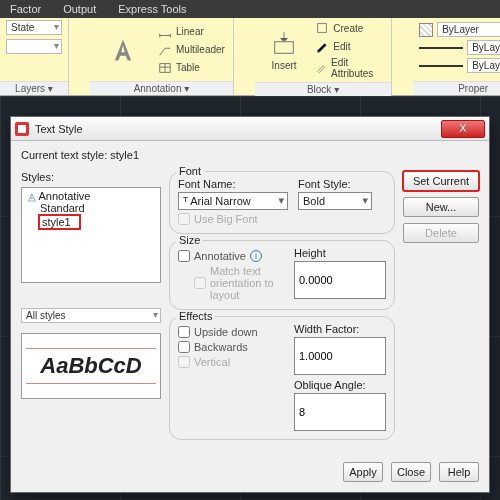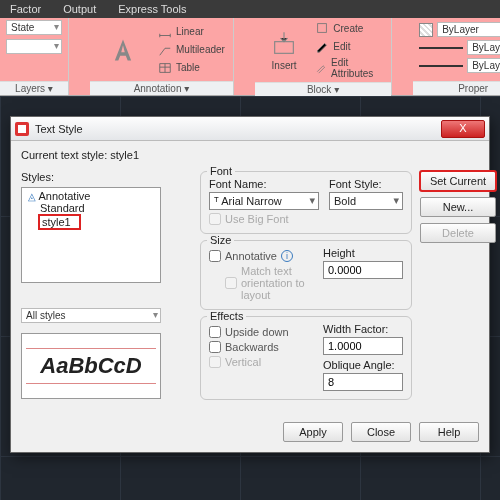--- a/index.html
+++ b/index.html
@@ -1,21 +1,21 @@
 <!DOCTYPE html>
 <html><head>
 <meta charset="utf-8">
 <style>
 * { box-sizing: border-box; margin: 0; padding: 0; font-family: "Segoe UI", Tahoma, sans-serif; }
 body { width: 500px; height: 500px; background: #1a2028; overflow: hidden; position: relative; }
 
 
 .ribbon-tabs { background: #3a3a3a; color: #ddd; font-size: 11px; padding: 2px 0 0 6px; height: 18px; display: flex; gap: 14px; }
 .ribbon-tabs span { padding: 1px 4px; cursor: default; }
-.ribbon { background: #fca5a5; border-bottom: 1px solid #aaa; display: flex; height: 78px; gap: 21px; }
+.ribbon { background: #fef9c3; border-bottom: 1px solid #aaa; display: flex; height: 78px; gap: 21px; }
 .panel { border-right: 1px solid #ccc; display: flex; flex-direction: column; }
 .panel-body { flex: 1; display: flex; align-items: center; padding: 2px 6px; gap: 6px; }
 .panel-title { font-size: 10px; color: #555; text-align: center; padding: 1px 0; border-top: 1px solid #ddd; background: #eef0f2; }
 .big-btn { display: flex; flex-direction: column; align-items: center; font-size: 10px; color: #444; gap: 2px; width: 54px; }
 .big-btn svg { width: 28px; height: 28px; }
 .small-btns { display: flex; flex-direction: column; gap: 2px; font-size: 10px; color: #444; }
 .small-btn { display: flex; align-items: center; gap: 4px; padding: 1px 2px; }
 .small-btn svg { width: 14px; height: 14px; }
 .drop { font-size: 10px; color: #333; border: 1px solid #bbb; background: #fff; padding: 1px 12px 1px 4px; position: relative; }
 .drop::after { content: "▾"; position: absolute; right: 2px; top: 0; color: #888; }
@@ -40,40 +40,40 @@
 .styles-box { border: 1px solid #999; background: #fff; height: 96px; padding: 2px 4px; font-size: 11px; overflow: hidden; }
 .styles-box .item { padding: 0 2px; }
 .styles-box .ann::before { content: "◬ "; color: #3a7bbf; font-size: 10px; }
 .styles-box .sel { border: 2px solid #d22; display: inline-block; padding: 0 8px 0 2px; margin-left: 12px; }
 .filter { margin-top: 21px; }
 .filter .drop { width: 100%; display: block; }
 .preview { border: 1px solid #999; background: #fff; height: 66px; margin-top: 6px; display: flex; align-items: center; justify-content: center; font-family: "Arial Narrow", Arial; font-style: italic; font-weight: bold; font-size: 22px; position: relative; }
 .preview::before, .preview::after { content: ""; position: absolute; left: 4px; right: 4px; height: 0; border-top: 1px solid #d88; }
 .preview::before { top: 14px; } .preview::after { bottom: 14px; }
 
-.groupbox { border: 1px solid #c8c8c8; border-radius: 6px; padding: 6px 8px 8px 8px; margin-bottom: 6px; position: relative; margin-left: 31px; }
+.groupbox { border: 1px solid #c8c8c8; border-radius: 12px; padding: 6px 8px 8px 8px; margin-bottom: 6px; position: relative; }
 .groupbox > .legend { position: absolute; top: -7px; left: 6px; background: #f0f0f0; padding: 0 3px; font-size: 11px; }
 .row { display: flex; gap: 10px; align-items: flex-start; }
 .field { display: flex; flex-direction: column; gap: 2px; }
 .field label { font-size: 11px; }
 .combo { border: 1px solid #888; background: #fff; font-size: 11px; padding: 2px 14px 2px 4px; position: relative; min-width: 110px; }
 .combo::after { content: "▾"; position: absolute; right: 3px; top: 1px; color: #666; }
-.input { border: 1px solid #888; background: #fff; font-size: 11px; padding: 2px 4px; width: 80px; }
+.input { border: 1px solid #888; background: #fff; font-size: 11px; padding: 12px 4px; width: 92px; }
 .chk { display: flex; align-items: center; gap: 4px; color: #555; font-size: 11px; margin-top: 3px; }
 .chk.disabled { color: #aaa; }
 .chk input { width: 12px; height: 12px; }
 .info { display: inline-block; width: 12px; height: 12px; border: 1px solid #3a7bbf; border-radius: 50%; color: #3a7bbf; font-size: 9px; line-height: 11px; text-align: center; }
 
 .right-col { display: flex; flex-direction: column; gap: 6px; }
 .btn { border: 1px solid #999; background: linear-gradient(#fefefe,#e4e4e4); font-size: 11px; padding: 3px 0; text-align: center; border-radius: 2px; }
 .btn.disabled { color: #a8a8a8; }
 .btn.hilite { outline: 2px solid #d22; outline-offset: -1px; }
 
 .dlg-foot { display: flex; justify-content: flex-end; gap: 8px; padding: 6px 10px 10px 0; }
-.dlg-foot .btn { width: 60px; }
+.dlg-foot .btn { width: 40px; }
 .mid-col { }
 </style>
 </head>
 <body>
 
 <div class="ribbon-tabs">
   <span>Factor</span>
   <span>Output</span>
   <span>Express Tools</span>
 </div>

